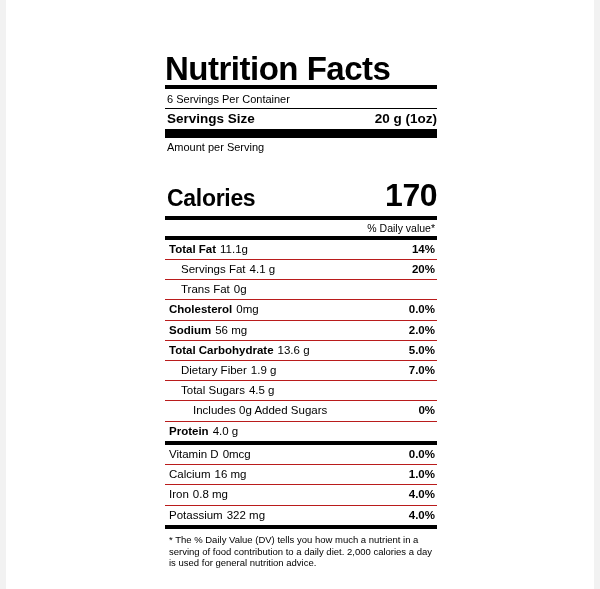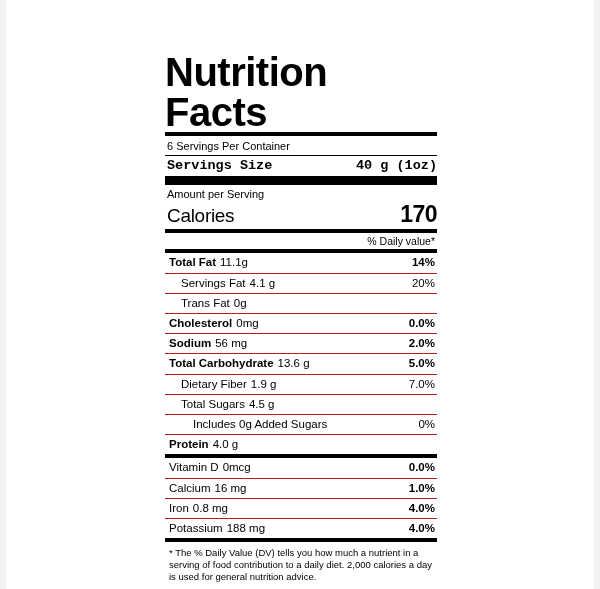--- a/index.html
+++ b/index.html
@@ -37,21 +37,21 @@
     position: absolute;
     left: 165px;
     top: 52px;
     width: 272px;
     background: #ffffff;
     font-size: 11px;
     line-height: 1.15;
   }
 
   .title {
-    font-size: 40px;
+    font-size: 33px;
     font-weight: bold;
     letter-spacing: -0.5px;
     line-height: 1.0;
     margin: 0 0 2px 0;
     text-align: left;
     font-family: "Liberation Sans", sans-serif;
   }
 
   .rule-thin { border-bottom: 1px solid #000; }
   .rule-med  { border-bottom: 4px solid #000; }
@@ -84,49 +84,50 @@
     padding: 3px 0 0 2px;
   }
 
   .calories-row {
     display: flex;
     justify-content: space-between;
     align-items: baseline;
     padding: 0 0 2px 2px;
   }
   .calories-word {
-    font-size: 19px;
-    font-weight: normal;
-    letter-spacing: -0.3px;
-  }
-  .calories-value {
     font-size: 23px;
     font-weight: bold;
+    letter-spacing: -0.3px;
+  }
+  .calories-value {
+    font-size: 32px;
+    font-weight: bold;
     letter-spacing: -0.5px;
+    margin-top: 23px;
   }
 
   .dv-head {
     text-align: right;
     font-size: 10.5px;
     padding: 2px 2px 2px 0;
   }
 
   .nutrient {
     font-size: 11.5px;
     padding: 3px 2px 3px 4px;
   }
   .nutrient .name { font-weight: bold; }
   .nutrient .amt { font-weight: normal; margin-left: 4px; }
   .nutrient .dv { font-weight: bold; }
 
   .indent1 { padding-left: 16px; }
   .indent2 { padding-left: 28px; }
 
   .plain .name { font-weight: normal; }
-  .plain .dv { font-weight: normal; }
+  .plain .dv { font-weight: bold; }
 
   .vitamins .name { font-weight: normal; }
   .vitamins .dv { font-weight: bold; }
 
   .footnote {
     font-size: 9.5px;
     line-height: 1.25;
     padding: 5px 2px 0 4px;
   }
   .footnote p { margin: 0; }
@@ -138,23 +139,23 @@
   <div class="edge-left"></div>
   <div class="edge-right"></div>
 
   <div class="label">
 
     <div class="title rule-med">Nutrition Facts</div>
 
     <div class="servings-per rule-thin">6 Servings Per Container</div>
 
     <div class="serving-size-row rule-thick">
-      <div class="row" style="padding:0;font-family:Liberation Mono, monospace;">
+      <div class="row" style="padding:0;">
         <span class="left">Servings Size</span>
-        <span class="right">40 g   (1oz)</span>
+        <span class="right">20 g   (1oz)</span>
       </div>
     </div>
 
     <div class="amount-per">Amount per Serving</div>
 
     <div class="calories-row rule-med">
       <span class="calories-word">Calories</span>
       <span class="calories-value">170</span>
     </div>
 
@@ -287,21 +288,21 @@
             <span class="amt">0.8 mg</span>
           </span>
         <span class="right dv">4.0%</span>
       </div>
     </div>
 
     <div class="nutrient rule-med vitamins">
       <div class="row" style="padding:0;">
         <span class="left">
             <span class="name">Potassium</span>
-            <span class="amt">188 mg</span>
+            <span class="amt">322 mg</span>
           </span>
         <span class="right dv">4.0%</span>
       </div>
     </div>
 
     <div class="footnote">
       <p>* The % Daily Value (DV) tells you how much a nutrient in a serving of food contribution to a daily diet. 2,000 calories a day is used for general nutrition advice.</p>
     </div>
 
   </div>

